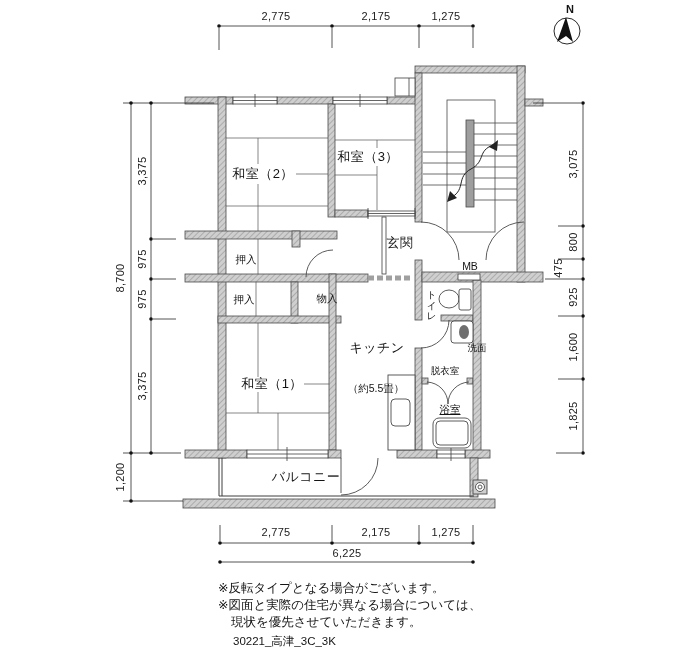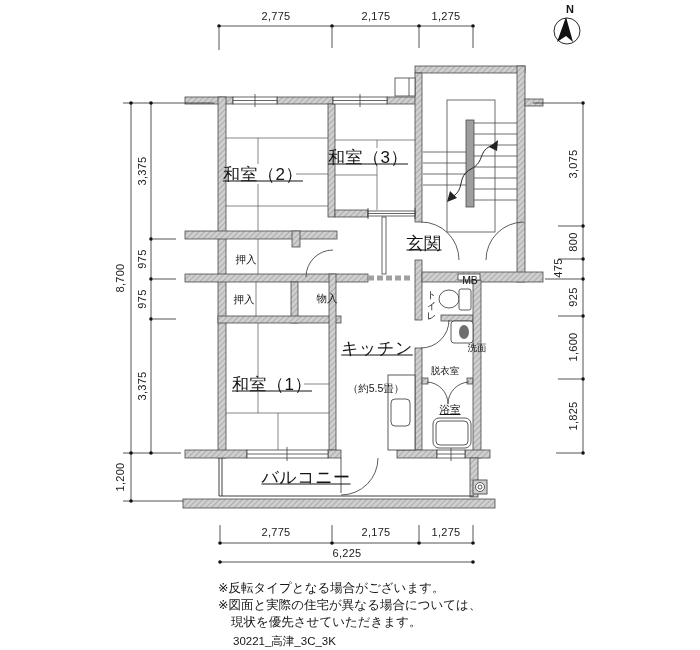--- a/index.html
+++ b/index.html
@@ -1,20 +1,20 @@
 <!DOCTYPE html>
 <html><head>
 <meta charset="utf-8">
 <style>
   html,body{margin:0;padding:0;background:#fff;}
   #stage{position:relative;width:700px;height:650px;background:#ffffff;overflow:hidden;
          font-family:"Liberation Sans","DejaVu Sans",sans-serif;color:#111;}
   #plansvg{position:absolute;left:0;top:0;}
   .lbl{position:absolute;transform:translate(-50%,-50%);white-space:nowrap;color:#141414;}
-  .room{font-size:17px;letter-spacing:0.5px;text-decoration:underline;}
+  .room{font-size:13px;letter-spacing:0.5px;}
   .closet{font-size:10.5px;}
   .small{font-size:9.5px;}
   .dim{font-size:11px;color:#202020;letter-spacing:0.3px;}
   .dim.v{transform:translate(-50%,-50%) rotate(-90deg);}
   .vertical{writing-mode:vertical-rl;text-orientation:upright;transform:translate(-50%,-50%);}
   .note{position:absolute;font-size:12.5px;color:#151515;white-space:nowrap;transform:none;}
   .planid{position:absolute;font-size:11.5px;color:#151515;white-space:nowrap;text-align:right;}
   .north-n{font-size:11px;font-weight:bold;}
 </style>
 </head>
@@ -270,31 +270,31 @@
       <circle cx="567" cy="31" r="13" fill="#fff" stroke="#2a2a2a" stroke-width="1"></circle>
       <polygon points="566,17 557,42 566,36 573,42" fill="#111"></polygon>
     </g>
   </svg>
 
   <div class="lbl north-n" style="left:570px;top:9px;">N</div>
 
   <div class="lbl room" style="left:263px;top:174px;">和室（2）</div>
   <div class="lbl room" style="left:368px;top:157px;">和室（3）</div>
   <div class="lbl room" style="left:272px;top:384px;">和室（1）</div>
-  <div class="lbl room" style="left:400px;top:243px;margin-left:24px;">玄関</div>
+  <div class="lbl room" style="left:400px;top:243px;">玄関</div>
   <div class="lbl closet" style="left:246px;top:260px;">押入</div>
   <div class="lbl closet" style="left:244px;top:300px;">押入</div>
   <div class="lbl closet" style="left:327px;top:299px;">物入</div>
   <div class="lbl room" style="left:377px;top:348px;">キッチン</div>
   <div class="lbl closet" style="left:376px;top:361px;margin-top:28px;">（約5.5畳）</div>
   <div class="lbl small vertical" style="left:431px;top:300px;">トイレ</div>
   <div class="lbl small" style="left:445px;top:348px;margin-left:32px;">洗面</div>
   <div class="lbl small" style="left:445px;top:371px;">脱衣室</div>
   <div class="lbl closet" style="left:450px;top:410px;text-decoration:underline;">浴室</div>
-  <div class="lbl closet" style="left:470px;top:266px;margin-top:14px;">MB</div>
+  <div class="lbl closet" style="left:470px;top:266px;">MB</div>
   <div class="lbl room" style="left:306px;top:477px;">バルコニー</div>
 
   <div class="lbl dim" style="left:276px;top:16px;">2,775</div>
   <div class="lbl dim" style="left:376px;top:16px;">2,175</div>
   <div class="lbl dim" style="left:446px;top:16px;">1,275</div>
 
   <div class="lbl dim v" style="left:120px;top:278px;">8,700</div>
   <div class="lbl dim v" style="left:142px;top:171px;">3,375</div>
   <div class="lbl dim v" style="left:142px;top:259px;">975</div>
   <div class="lbl dim v" style="left:142px;top:299px;">975</div>

